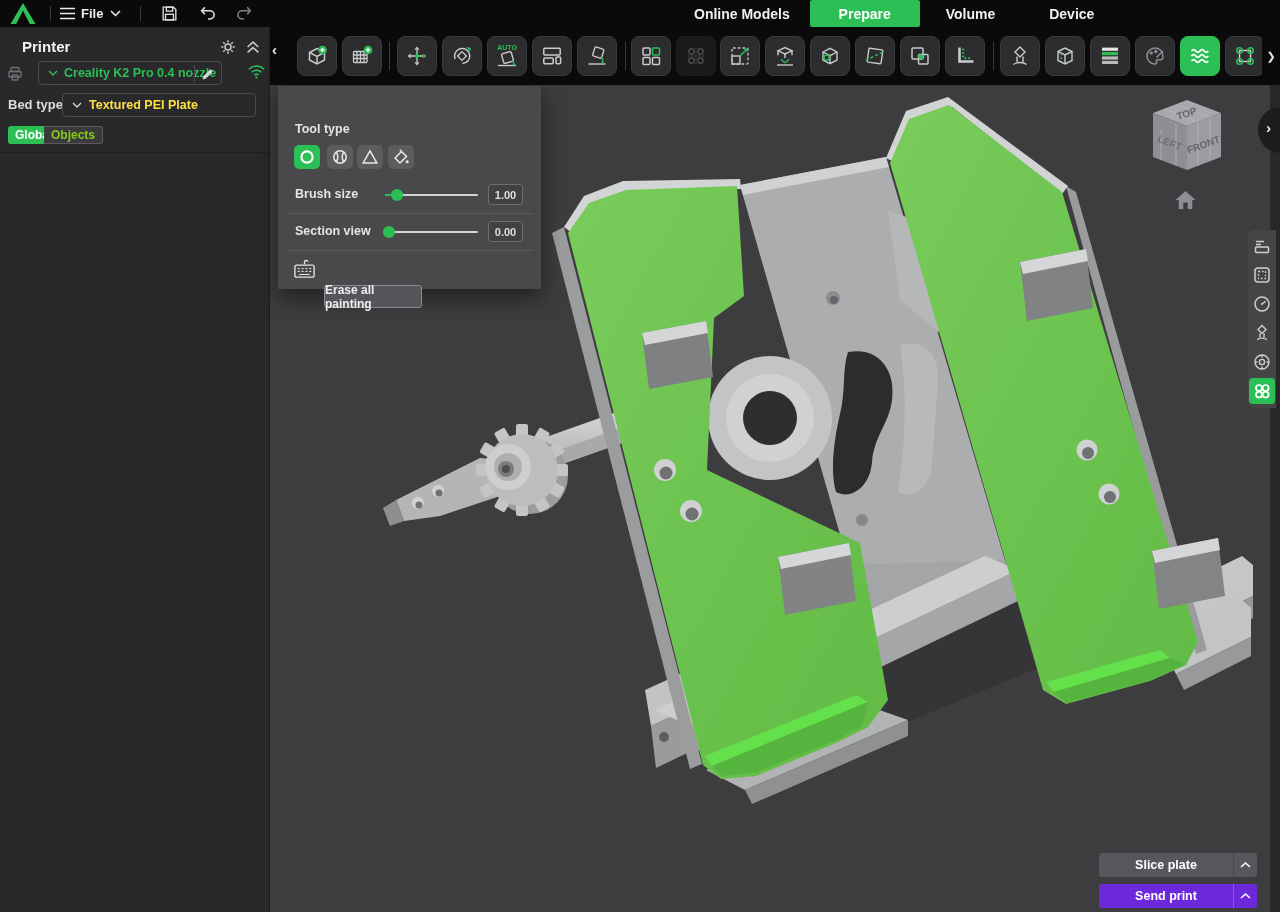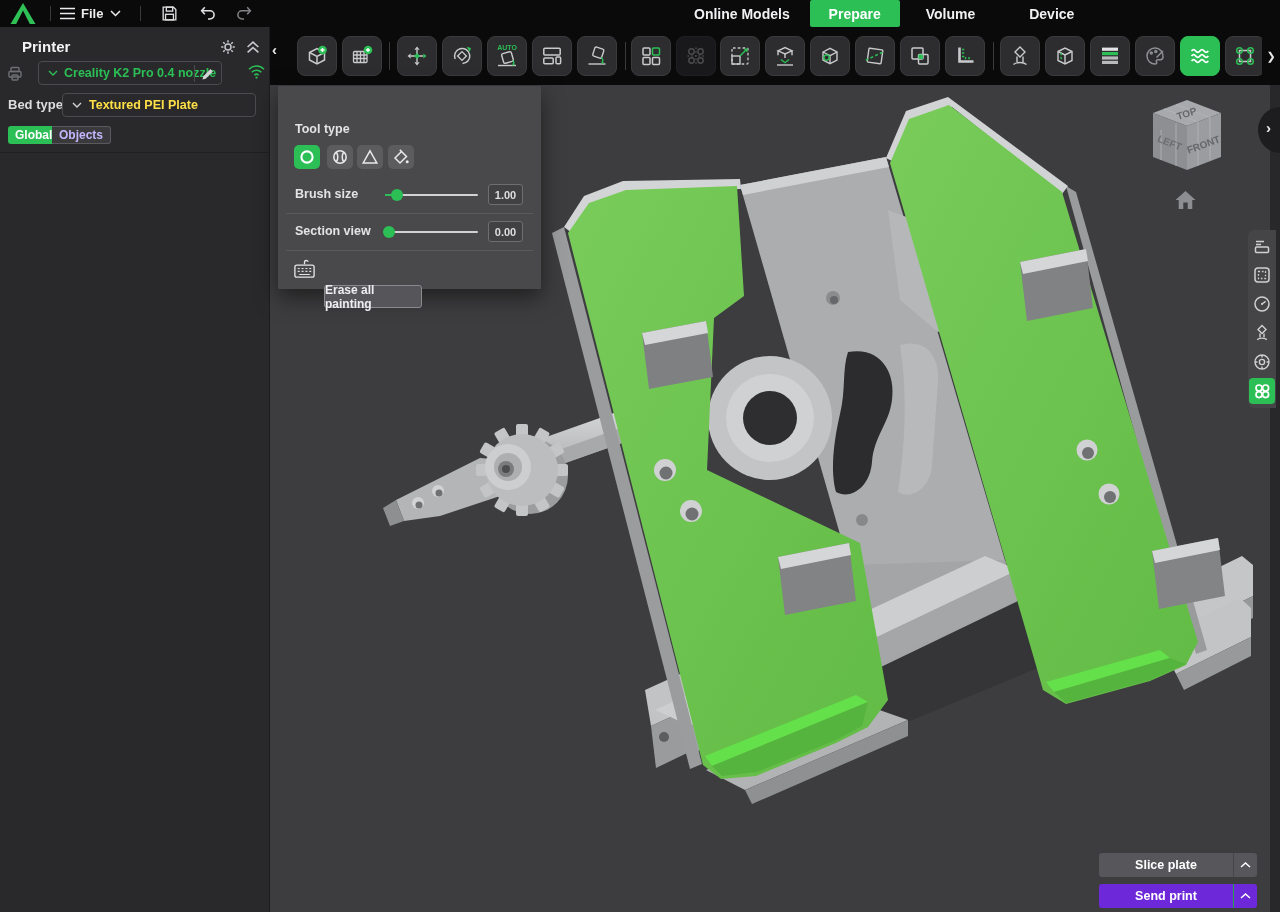--- a/index.html
+++ b/index.html
@@ -6,21 +6,21 @@
   *{box-sizing:border-box;}
   .page{position:relative;width:1280px;height:912px;overflow:hidden;
         font-family:"Liberation Sans",sans-serif;background:#0a0a0b;}
   .abs{position:absolute;}
   
   .topbar{position:absolute;left:0;top:0;width:1280px;height:27px;background:#0a0a0b;}
   .tb-div{position:absolute;top:6px;width:1px;height:15px;background:#3a3a3d;}
   .file-label{color:#ececee;font-size:13px;font-weight:600;}
   .top-tabs{position:absolute;left:690px;top:0;height:27px;display:flex;align-items:center;}
   .top-tab{color:#f1f1f3;font-size:14px;font-weight:700;padding:0 4px;}
-  .top-tab.pill{background:#2bbf55;color:#fff;width:90px;height:27px;display:flex;
+  .top-tab.pill{background:#2bbf55;color:#fff;width:110px;height:27px;display:flex;
                 align-items:center;justify-content:center;border-radius:2px;}
   
   .left-panel{position:absolute;left:0;top:27px;width:270px;height:885px;
               background:#29292b;border-right:1px solid #1d1d1f;}
   .lp-title{color:#f2f2f4;font-size:15px;font-weight:700;}
   .select{position:absolute;height:24px;border:1px solid #4b4b4f;border-radius:4px;
           display:flex;align-items:center;background:transparent;}
   .sel-text{font-size:12.5px;font-weight:600;white-space:nowrap;}
   .lp-label{color:#dcdcde;font-size:13px;font-weight:600;}
   .scope-tab{height:18px;font-size:12px;font-weight:600;display:inline-flex;
@@ -175,21 +175,21 @@
     <span class="abs lp-label" style="left:8px;top:70px">Bed type</span>
     <div class="select" style="left:62px;top:66px;width:194px">
       <span style="margin:0 7px 0 9px">
         <svg width="10" height="6" viewBox="0 0 10 6">
             <path d="M1 1l4 4 4-4" stroke="#d2d3d6" stroke-width="1.4" fill="none"></path>
           </svg>
       </span>
       <span class="sel-text" style="color:#fde047">Textured PEI Plate</span>
     </div>
     <span class="scope-tab abs" style="left:8px;top:99px;background:#2bbf55;color:#fff;border-radius:3px 0 0 3px">Global</span>
-    <span class="scope-tab abs" style="left:52px;top:99px;background:#3a3a3d;color:#c4b5fd;border:1px solid #5a5a5e;border-left:none;border-radius:0 3px 3px 0">Objects</span>
+    <span class="scope-tab abs" style="left:44px;top:99px;background:#3a3a3d;color:#84cc16;border:1px solid #5a5a5e;border-left:none;border-radius:0 3px 3px 0">Objects</span>
     <div class="abs" style="left:0;top:125px;width:270px;height:1px;background:#1f1f21"></div>
   </div>
 
   <div class="toolbar">
     <span class="abs" style="left:2px;top:14px;color:#e8e8ea;font-size:15px;font-weight:700">‹</span>
 
     <div class="tb-btn" style="left:27px">
       <svg width="24" height="24" viewBox="0 0 24 24" fill="none" stroke="#c9cacc" stroke-width="1.5">
           <path d="M4.5 8.5L12 4.5l7.5 4v7.5L12 20l-7.5-4z"></path>
           <path d="M4.5 8.5L12 12.5l7.5-4M12 12.5V20"></path>

